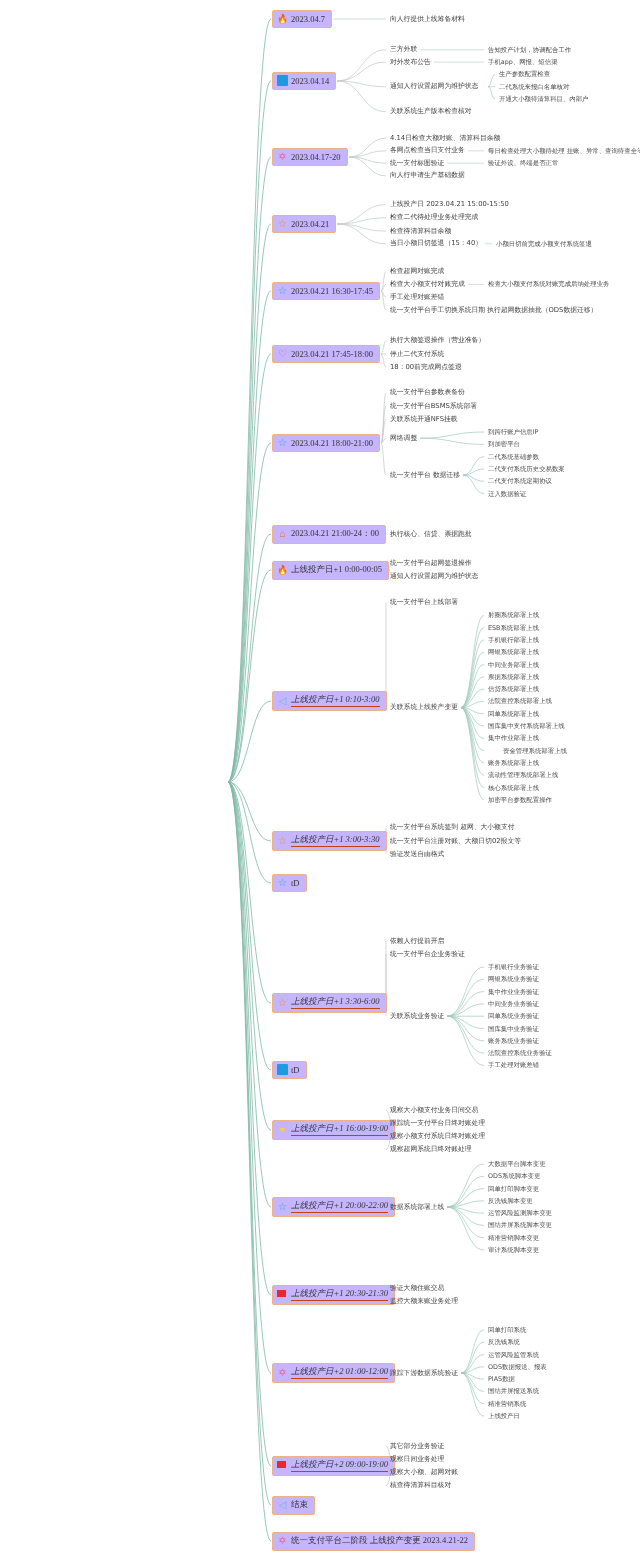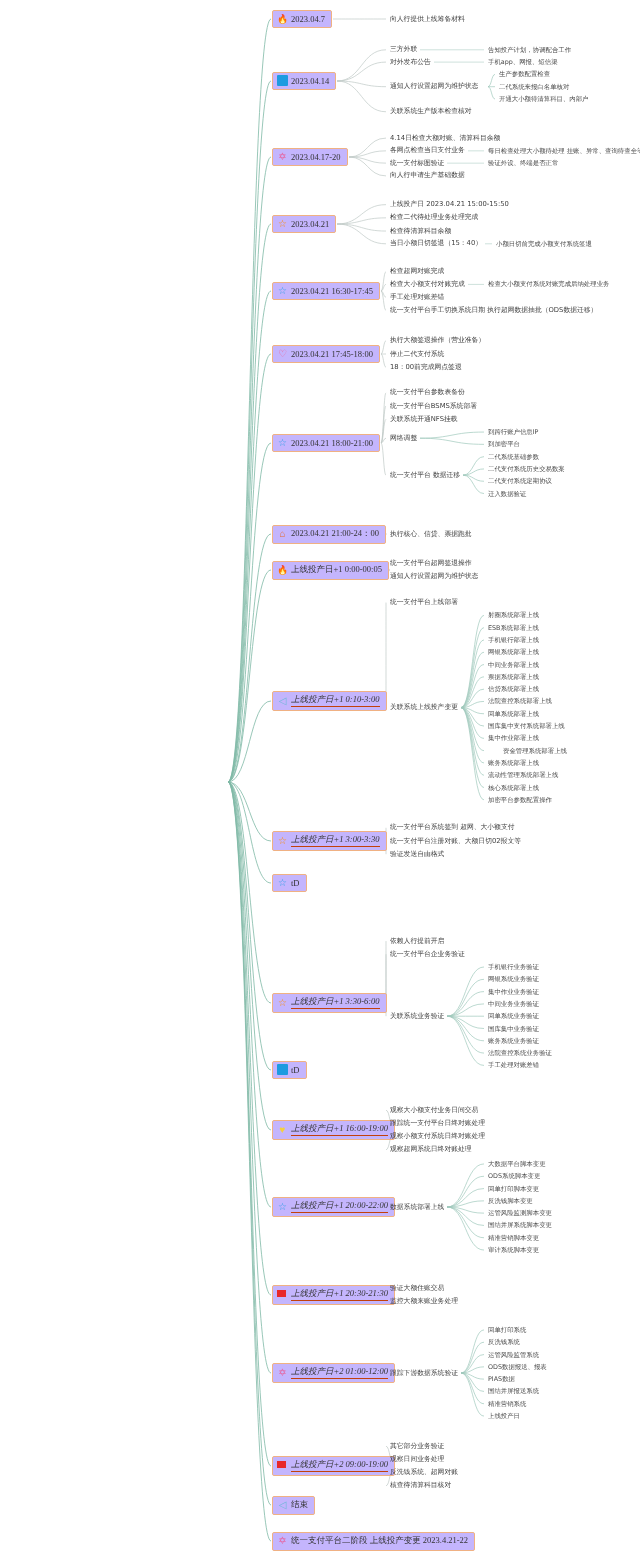--- a/index.html
+++ b/index.html
@@ -382,21 +382,21 @@
     <div class="t lv3" style="left: 488px; top: 1376.15px;">PIAS数据</div>
     <div class="t lv3" style="left: 488px; top: 1388.45px;">国结并屏报送系统</div>
     <div class="t lv3" style="left: 488px; top: 1400.75px;">精准营销系统</div>
     <div class="t lv3" style="left: 488px; top: 1413.05px;">上线投产日</div>
     <div class="n1 underlined" style="left: 272px; top: 1456px;">
       <span class="ico ic-red-flag"></span>
       <span class="lbl">上线投产日+2 09:00-19:00</span>
     </div>
     <div class="t lv2" style="left: 390px; top: 1442.7px;">其它部分业务验证</div>
     <div class="t lv2" style="left: 390px; top: 1455.9px;">观察日间业务处理</div>
-    <div class="t lv2" style="left: 390px; top: 1469.1px;">反洗钱系统、超网对账</div>
+    <div class="t lv2" style="left: 390px; top: 1469.1px;">观察大小额、超网对账</div>
     <div class="t lv2" style="left: 390px; top: 1482.3px;">核查待清算科目核对</div>
     <div class="n1" style="left: 272px; top: 1495.5px;">
       <span class="ico ic-plane"></span>
       <span class="lbl">结束</span>
     </div>
     <div class="n1" style="left: 272px; top: 1531.5px;">
       <span class="ico ic-pink"></span>
       <span class="lbl">统一支付平台二阶段 上线投产变更 2023.4.21-22</span>
     </div>
   </div>

